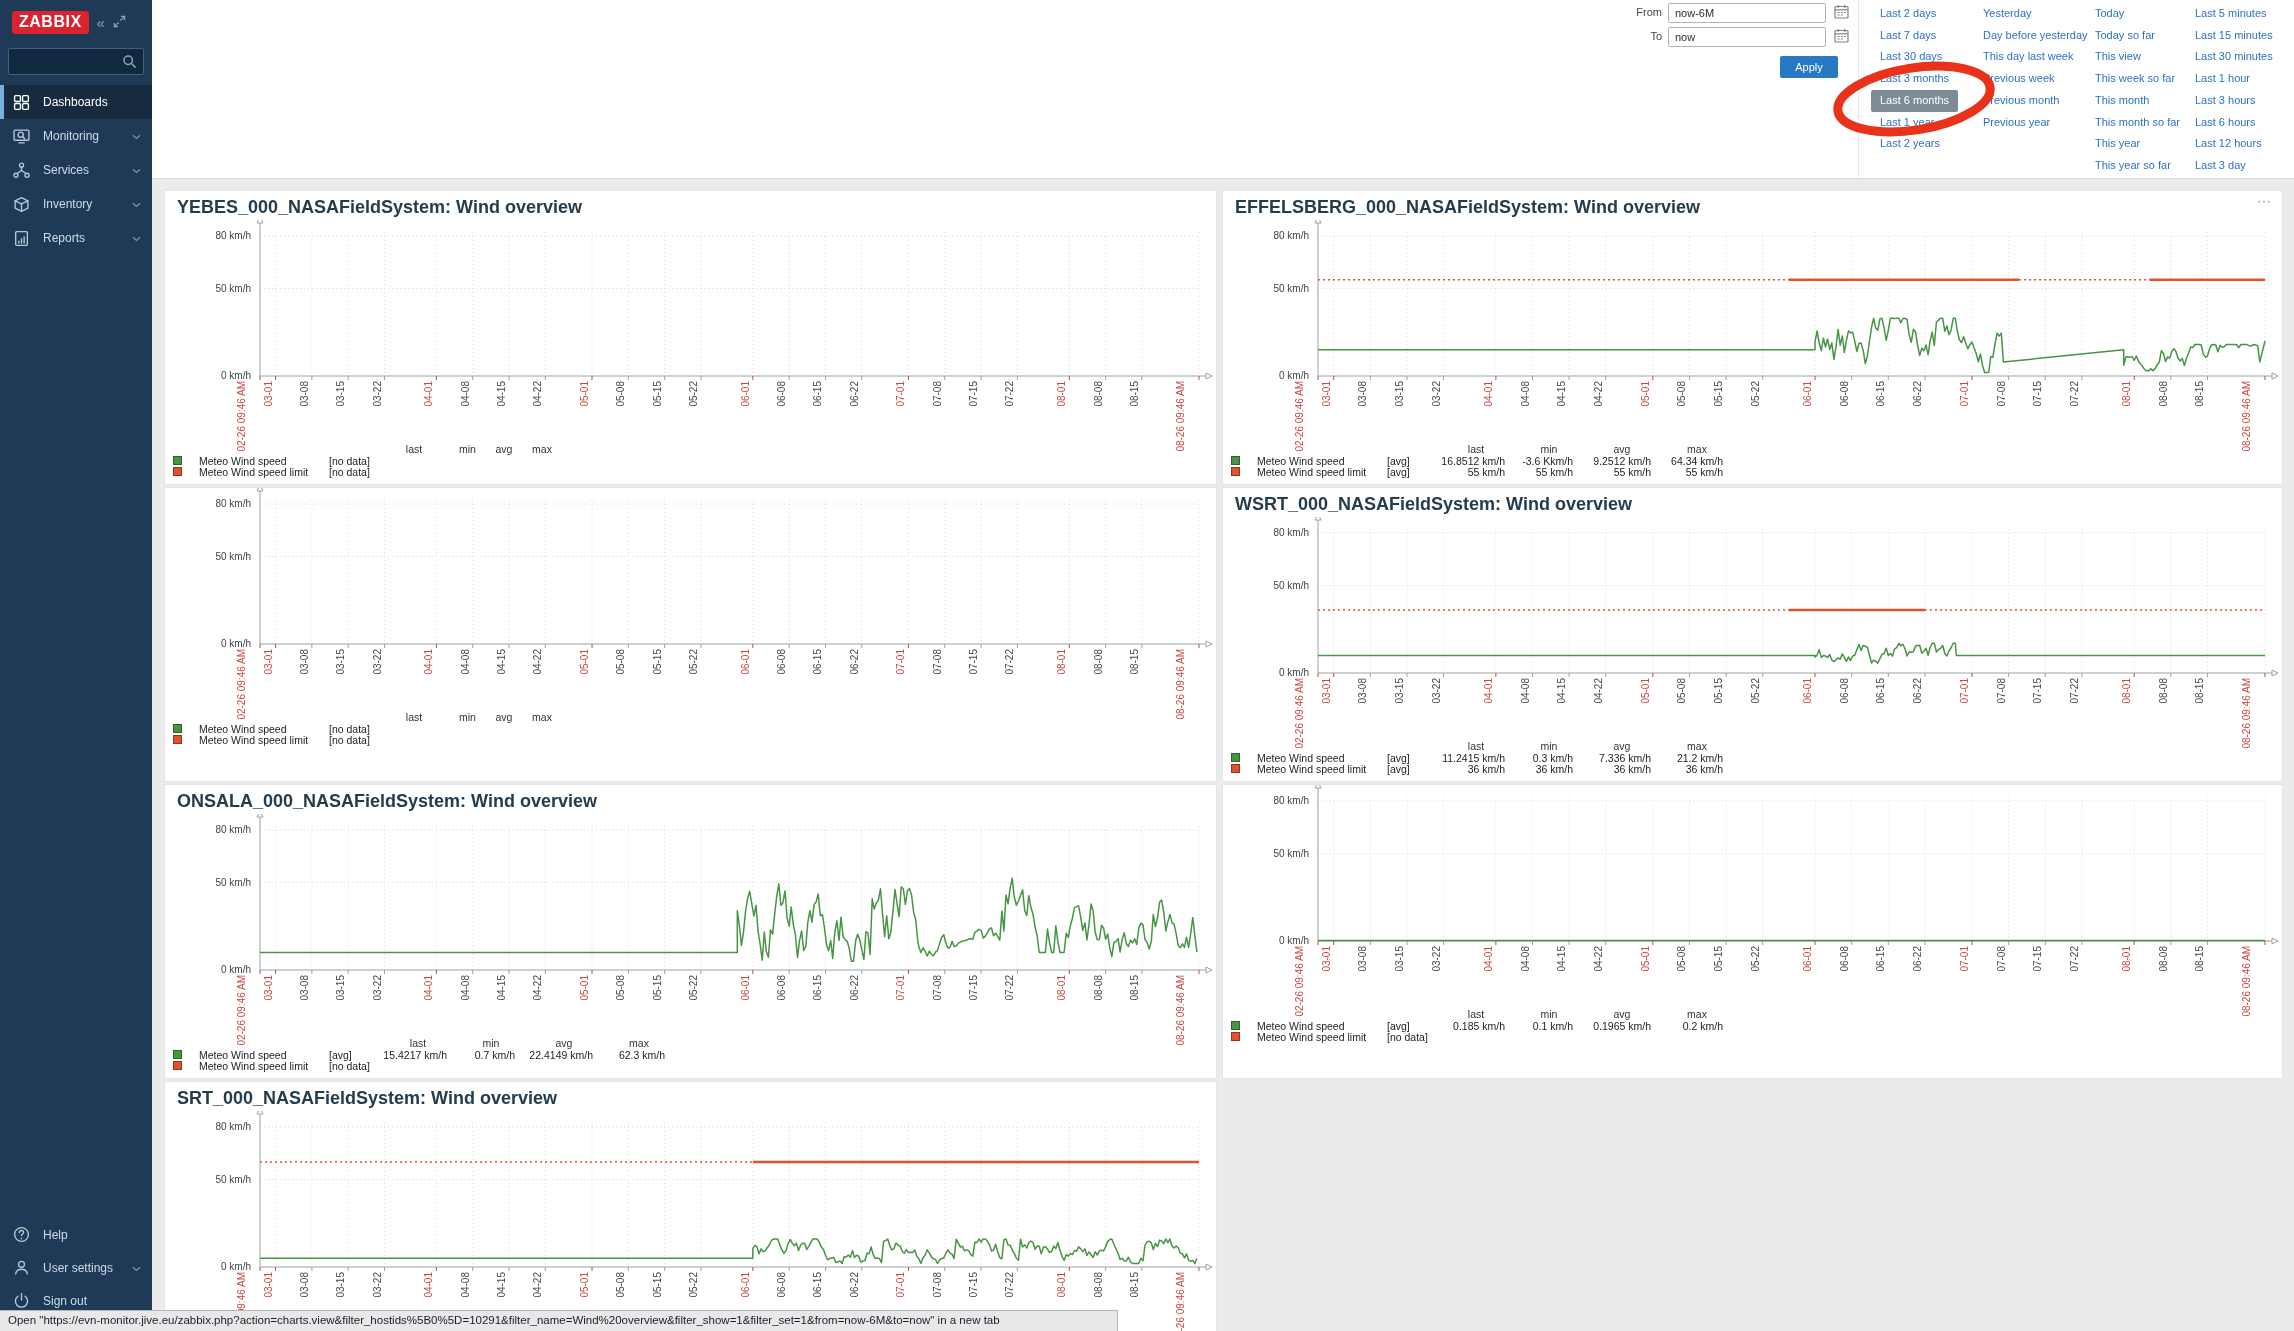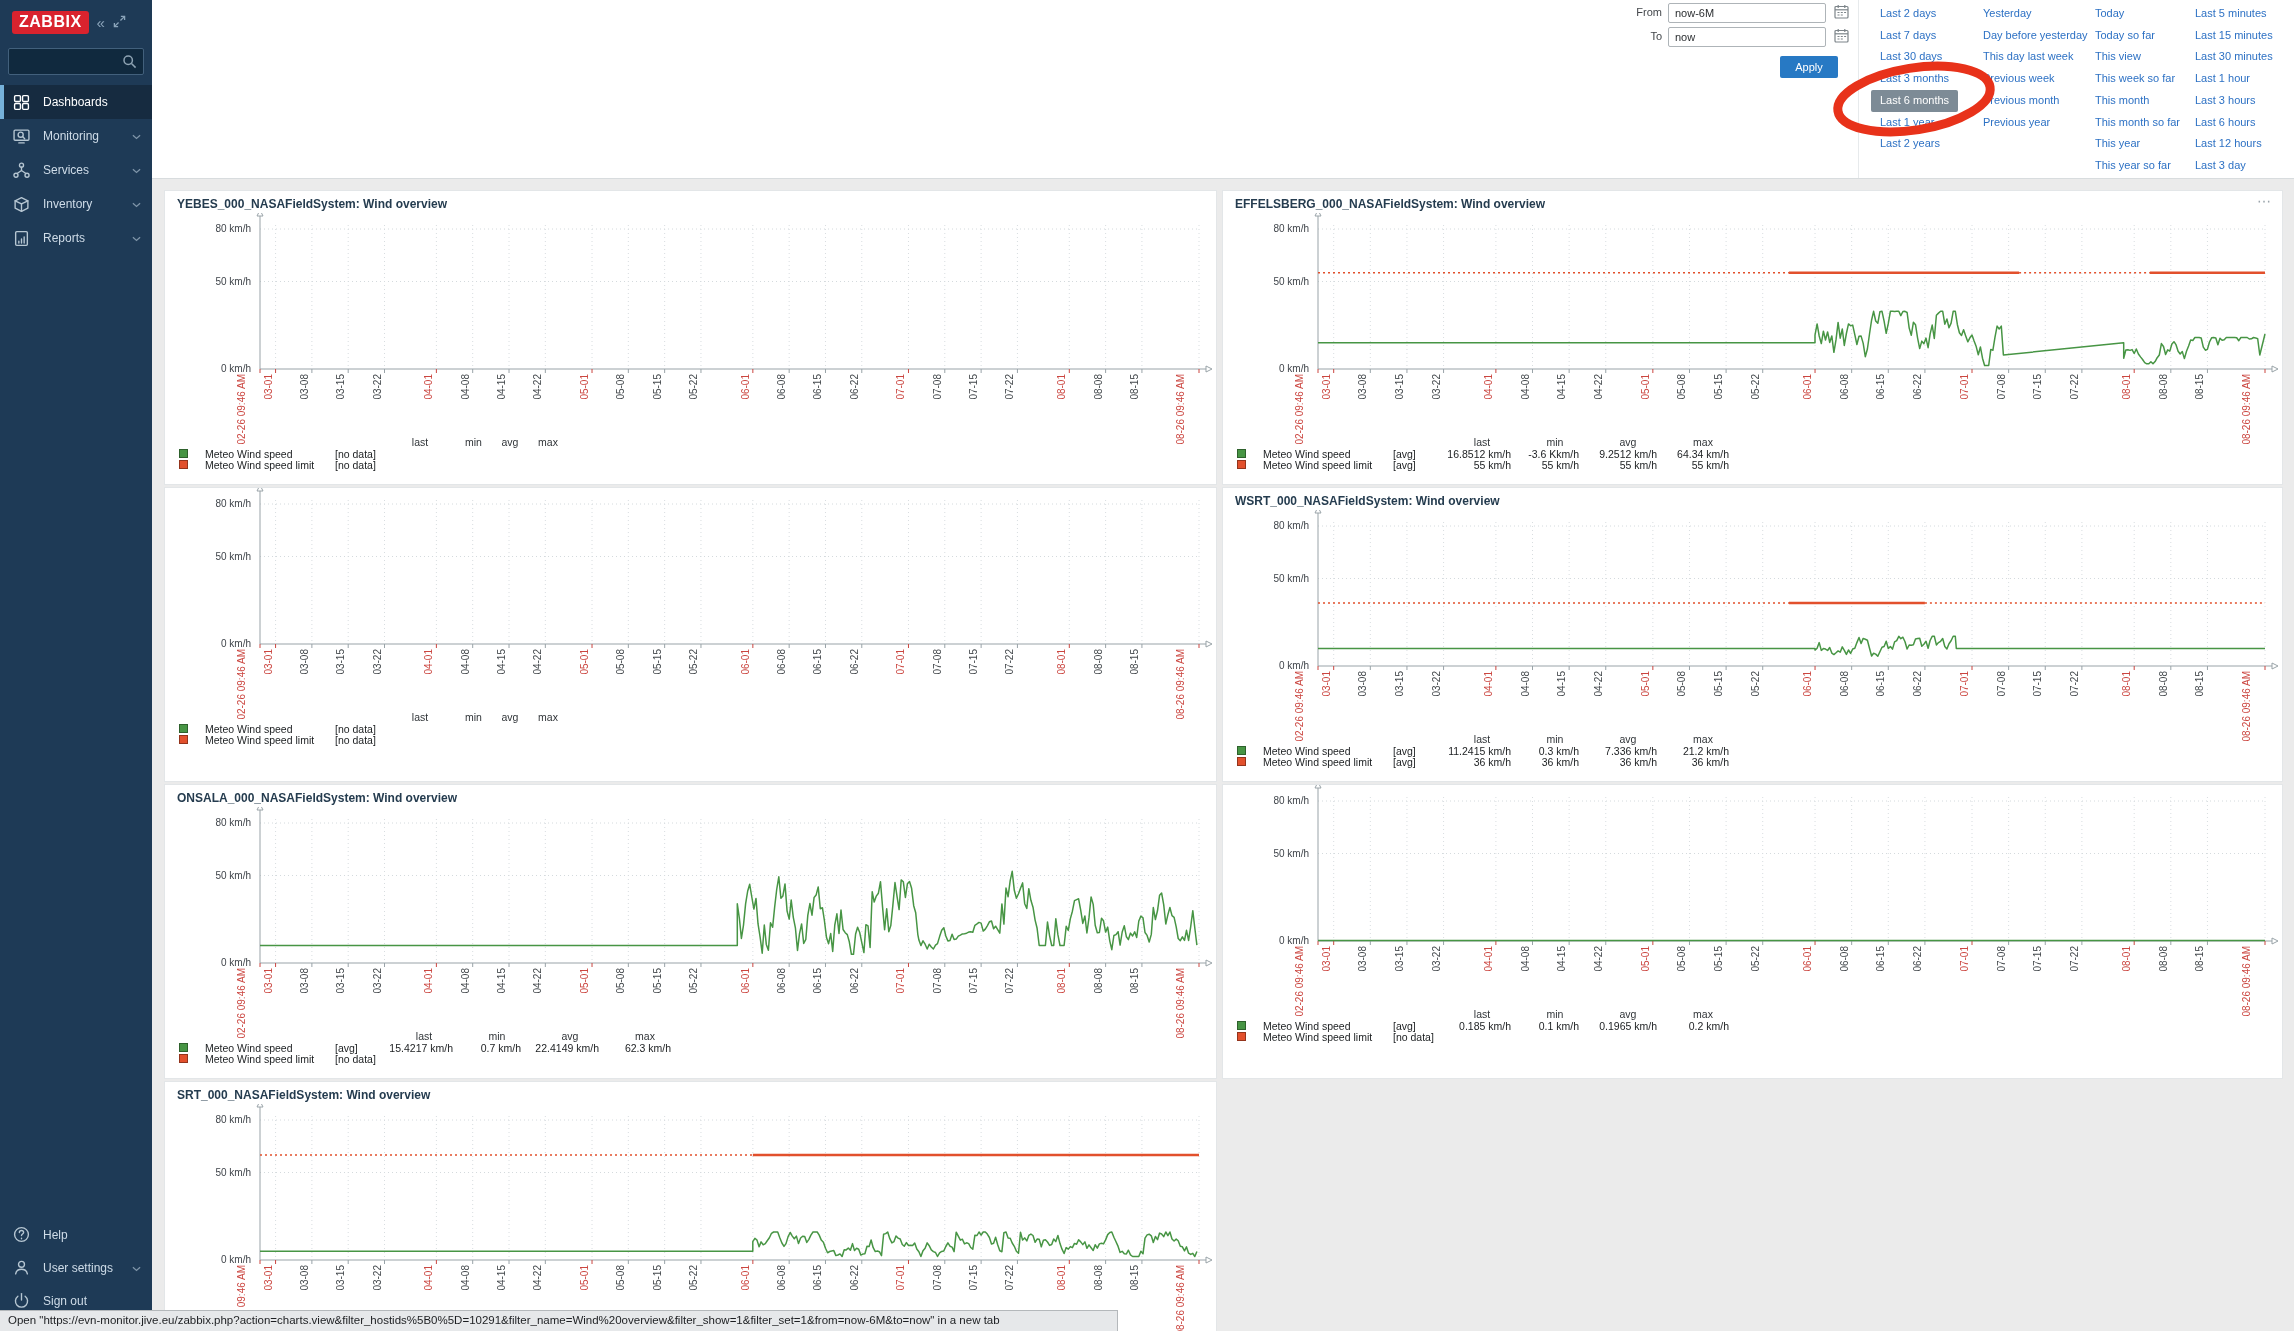--- a/index.html
+++ b/index.html
@@ -41,29 +41,29 @@
             cursor:pointer;white-space:nowrap}
   .tf-col a.chip{background:#7d8b96;color:#fff;border-radius:2px;padding:0 9px;margin-left:-9px;align-self:flex-start}
 
   
   #annotation{position:absolute;left:1824px;top:54px;z-index:40;pointer-events:none}
 
   
   #grid{position:absolute;left:164px;top:190px;display:grid;grid-template-columns:1053px 1061px;
         grid-auto-rows:295px;gap:2px 5px}
   .panel{background:#fff;border:1px solid #e3e6e8;box-sizing:border-box;position:relative;overflow:hidden}
-  .panel-title{font-size:12px;font-weight:bold;color:#253c4f;padding:6px 12px 2px;cursor:pointer;white-space:nowrap}
+  .panel-title{font-size:18px;font-weight:bold;color:#253c4f;padding:6px 12px 2px;cursor:pointer;white-space:nowrap}
   .kebab{position:absolute;top:2px;right:10px;color:#9aa4ab;font-size:14px;letter-spacing:1px;cursor:pointer}
   .chart-wrap{position:relative;height:267px}
   .chart-svg{position:absolute;left:0;top:0;cursor:crosshair}
   .ylab{position:absolute;font-size:10px;color:#3f444a;text-align:right;width:86px;left:0}
   .xlab{position:absolute;writing-mode:vertical-rl;transform:rotate(180deg);font-size:10px;
         color:#44494d;white-space:nowrap;pointer-events:none}
   .xlab.red{color:#cb4640}
-  .legend{position:absolute;left:14px;font-size:10.5px;color:#1b1e20;line-height:11.5px}
+  .legend{position:absolute;left:8px;font-size:10.5px;color:#1b1e20;line-height:11.5px}
   .lg-row{display:grid;align-items:center}
   .lg-h{text-align:center;color:#303438}
   .lg-name{white-space:nowrap}
   .lg-mode{white-space:nowrap}
   .lg-val{text-align:right;padding-right:10px;white-space:nowrap}
   .sw{width:9px;height:9px;display:inline-block;border:1px solid rgba(0,0,0,.35);box-sizing:border-box}
 
   
   #statusbar{position:absolute;left:0;bottom:0;width:1118px;height:21px;background:#e6e8ea;
              border:1px solid #b4b8bb;border-left:none;border-bottom:none;z-index:50;

